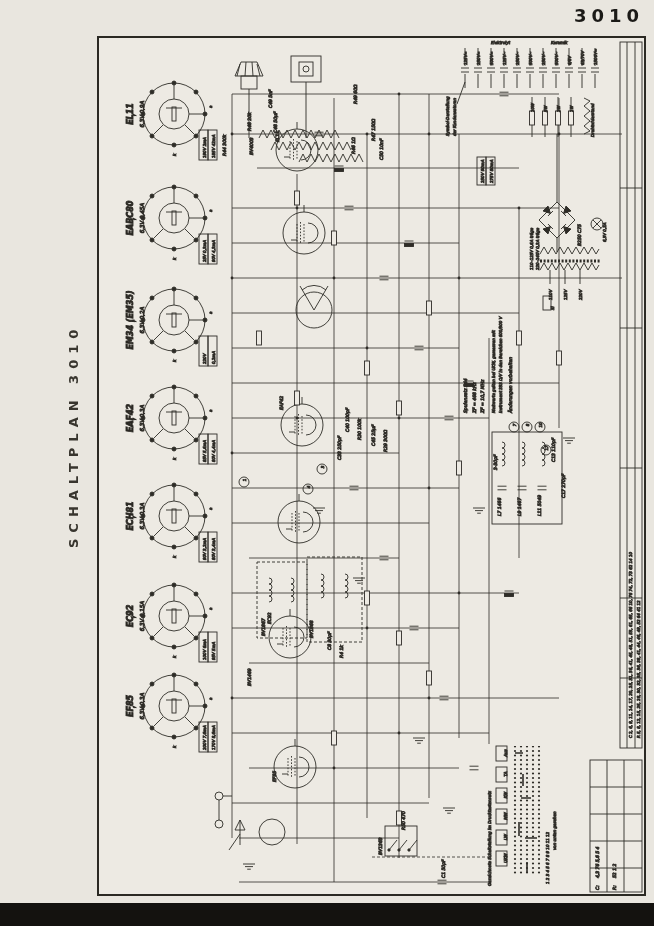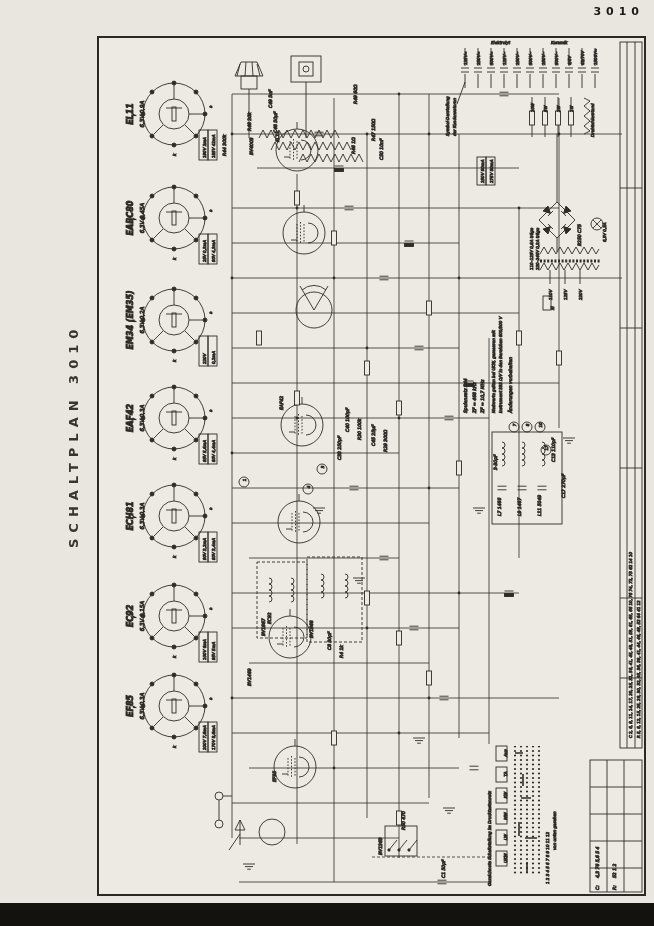--- a/index.html
+++ b/index.html
@@ -1,18 +1,18 @@
 <!DOCTYPE html>
 <html><head>
 <meta charset="utf-8">
 <style>
   html,body{margin:0;padding:0;}
   body{width:654px;height:926px;background:#e9e6df;position:relative;overflow:hidden;
        font-family:"DejaVu Sans",sans-serif;color:#26241f;}
-  .corner-num{position:absolute;top:5px;right:10px;font-size:11px;font-weight:bold;
+  .corner-num{position:absolute;top:5px;right:10px;font-size:18px;font-weight:bold;
        letter-spacing:5px;color:#1b1a17;}
   .side-title{position:absolute;left:66px;top:548px;transform-origin:0 0;transform:rotate(-90deg);
        font-size:13px;font-weight:bold;letter-spacing:6px;color:#38352e;white-space:nowrap;}
   .frame{position:absolute;left:97px;top:36px;width:549px;height:860px;
        border:2px solid #2b2923;background:#edeae3;box-sizing:border-box;}
   .bottom-band{position:absolute;left:0;top:903px;width:654px;height:23px;background:#14120f;}
   svg{display:block;}
   svg text{fill:#26241f;font-family:"DejaVu Sans",sans-serif;}
   .t{font-size:4.5px;font-style:italic;}
   .t4{font-size:4px;font-style:italic;}

